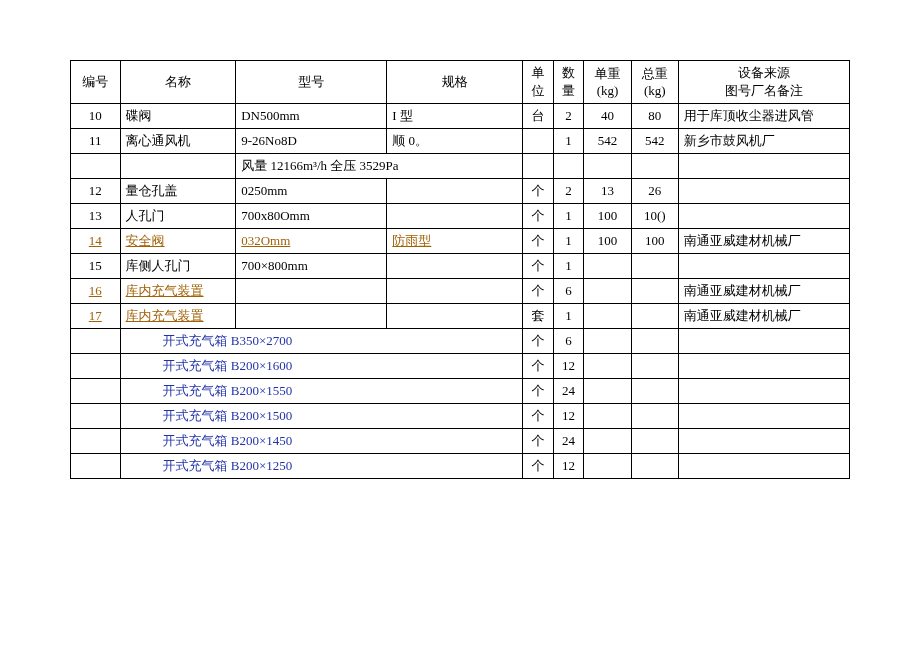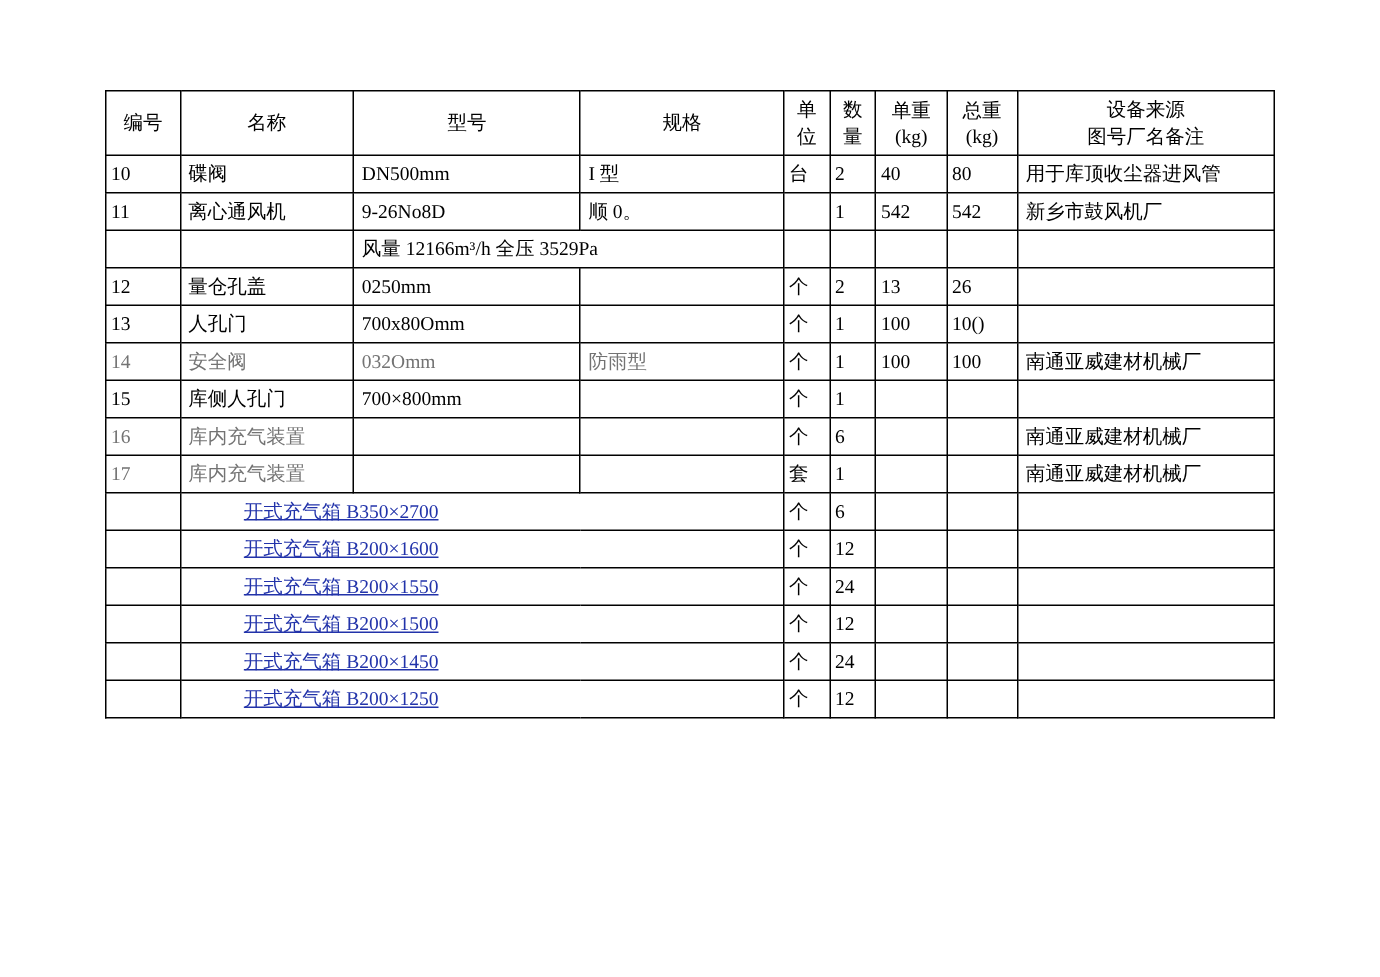--- a/index.html
+++ b/index.html
@@ -33,27 +33,27 @@
     }
     .col-id     { width: 42px; }
     .col-name   { width: 98px; }
     .col-model  { width: 128px; }
     .col-spec   { width: 115px; }
     .col-unit   { width: 26px; }
     .col-qty    { width: 26px; }
     .col-uw     { width: 40px; }
     .col-tw     { width: 40px; }
     .col-src    { width: 145px; }
-    .tc { }
-    .tr { text-align: left; font-family: Liberation Serif, serif; }
+    .tc { text-align: center; }
+    .tr { text-align: center; font-family: Liberation Serif, serif; }
     .tl { text-align: left; }
     .pl { padding-left: 5px; }
-    .blue { color: #737373; }
+    .blue { color: #a16207; text-decoration: underline; }
     .blue-dark { color: #2233aa; }
-    .indent { padding-left: 42px; text-decoration: underline; }
+    .indent { padding-left: 42px; }
   </style>
 </head>
 <body>
 
 <table>
   <colgroup>
     <col class="col-id">
     <col class="col-name">
     <col class="col-model">
     <col class="col-spec">

